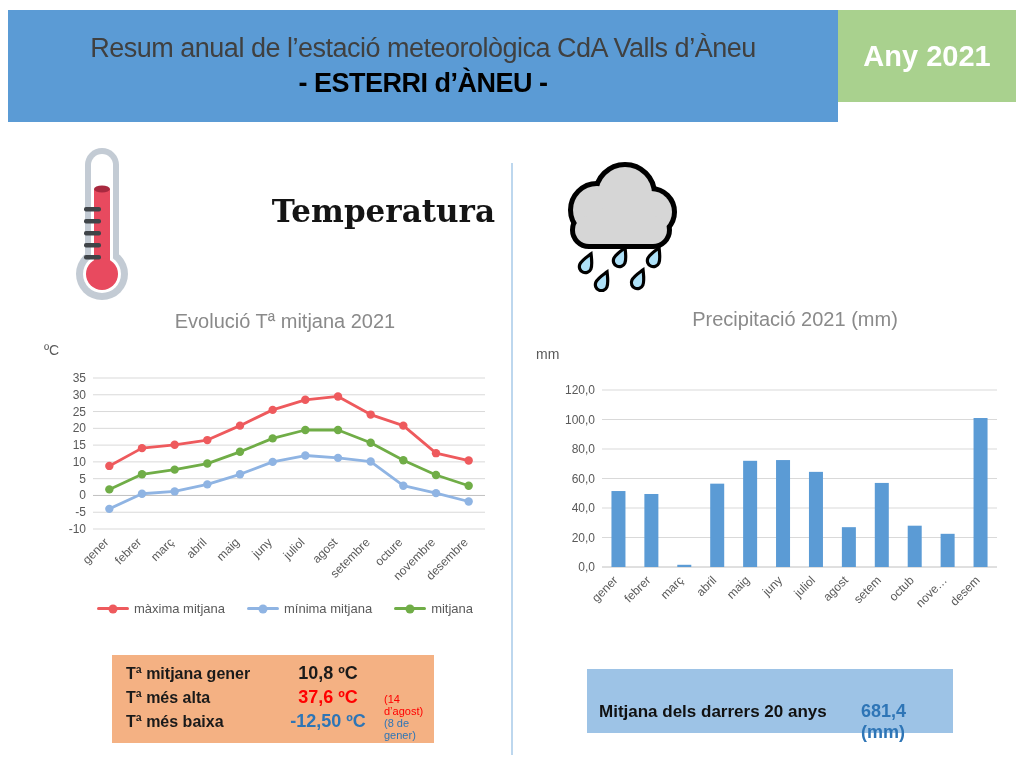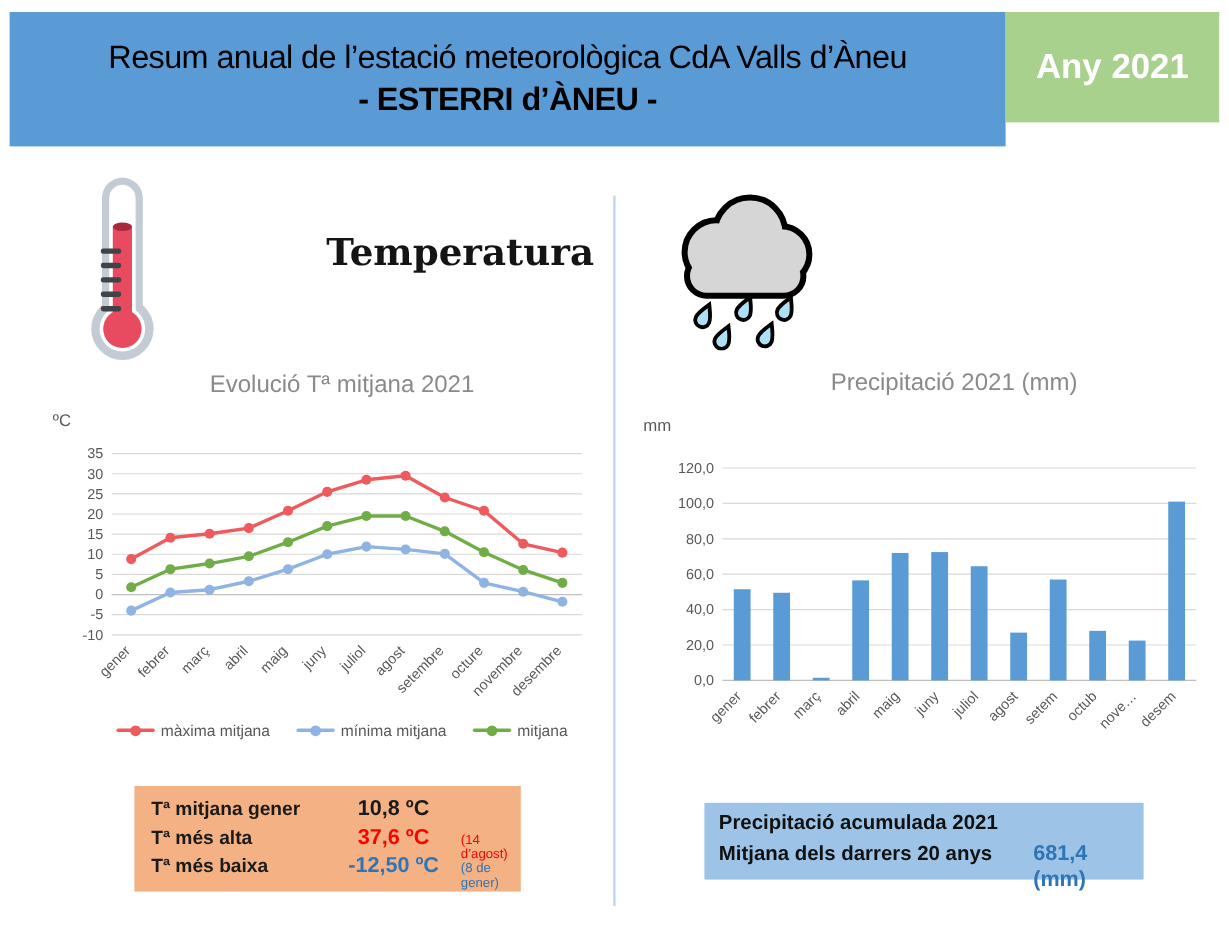--- a/index.html
+++ b/index.html
@@ -1,21 +1,21 @@
 <!DOCTYPE html>
 <html><head>
 <meta charset="utf-8">
 <style>
   html,body{margin:0;padding:0;background:#ffffff;}
   #canvas{position:relative;width:1024px;height:777px;background:#ffffff;overflow:hidden;
           font-family:"Liberation Sans",sans-serif;}
   
   .header-blue{position:absolute;left:8px;top:10px;width:830px;height:112px;background:#5b9bd5;
                display:flex;flex-direction:column;justify-content:center;align-items:center;gap:4px;}
-  .header-line1{color:#000000;font-size:27px;letter-spacing:-0.5px;}
+  .header-line1{color:#404040;font-size:27px;letter-spacing:-0.5px;}
   .header-line2{color:#000000;font-size:27px;font-weight:bold;letter-spacing:-0.5px;}
   .header-green{position:absolute;left:838px;top:10px;width:178px;height:92px;background:#a9d18e;
                 display:flex;justify-content:center;align-items:center;}
   .header-year{color:#ffffff;font-size:29px;font-weight:bold;}
   
   .section-heading{position:absolute;font-family:"DejaVu Serif",serif;font-weight:bold;
                    font-size:31px;color:#141414;text-align:right;}
   #temp-heading{left:185px;top:193px;width:310px;}
   #precip-heading{left:710px;top:193px;width:300px;}
   .chart-title{position:absolute;color:#8a8a8a;font-size:20px;text-align:center;}
@@ -264,21 +264,20 @@
     </div>
     <div class="temp-row row-cold">
       <span class="t-label">Tª més baixa</span>
       <span class="t-value">-12,50 ºC</span>
       <span class="t-note">(8 de gener)</span>
     </div>
   </div>
 
   <div class="precip-box">
     <div class="precip-row">
-      <span class="p-label">Precipitació acumulada 2021</span>
     </div>
     <div class="precip-row">
       <span class="p-label">Mitjana dels darrers 20 anys</span>
       <span class="p-value">681,4 (mm)</span>
     </div>
   </div>
 
 </div>
 
 </body></html>

